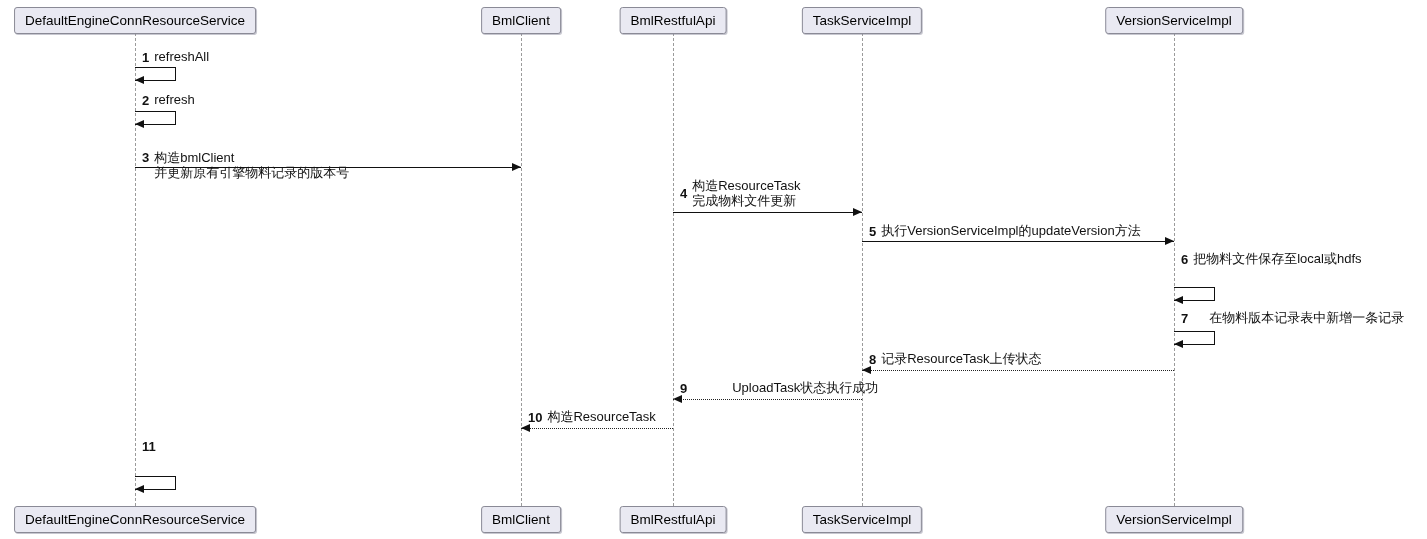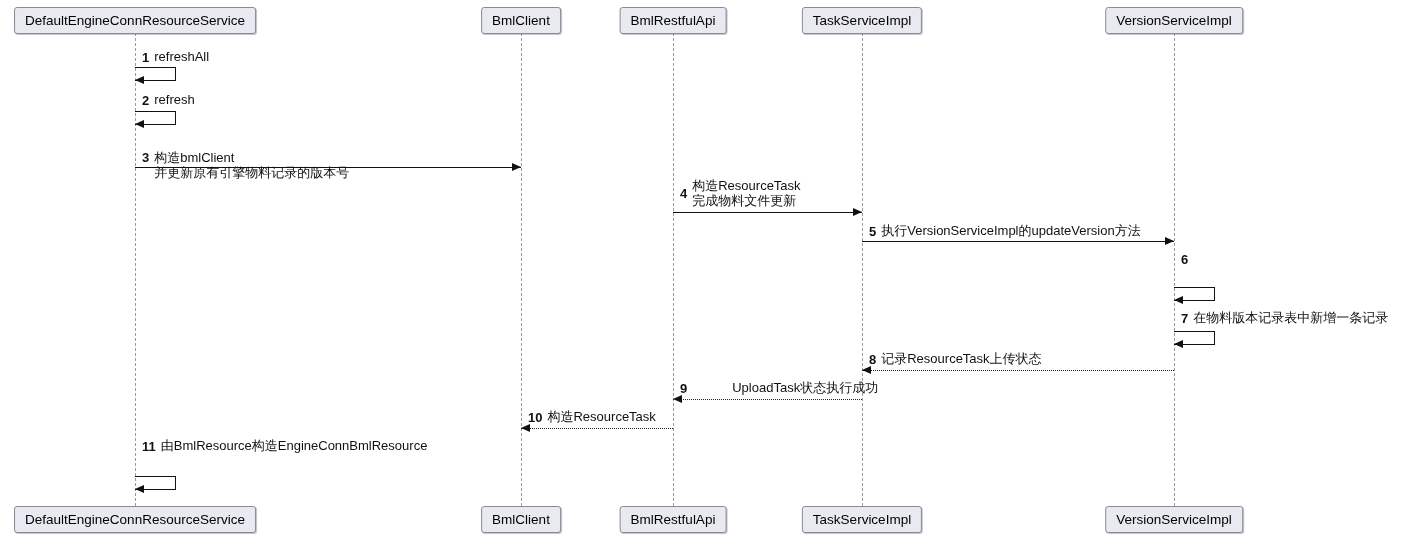--- a/index.html
+++ b/index.html
@@ -86,28 +86,29 @@
       <div class="msg-num" style="position: static;">5</div>
       <div class="msg-lines" style="position: static;">
         <div style="position: static;">执行VersionServiceImpl的updateVersion方法</div>
       </div>
     </div>
     <div class="arrow-line" style="left: 862px; width: 312px; top: 241px;"></div>
     <div class="ah right" style="left: 1165px; top: 237px;"></div>
     <div class="msg-label" style="left: 1181px; top: 252px;">
       <div class="msg-num" style="position: static;">6</div>
       <div class="msg-lines" style="position: static;">
+        <div style="position: static;">把物料文件保存至local或hdfs</div>
       </div>
     </div>
     <div class="self-loop" style="left: 1174px; top: 287px; width: 40px; height: 12px;"></div>
     <div class="ah left" style="left: 1174px; top: 296px;"></div>
     <div class="msg-label" style="left: 1181px; top: 311px;">
       <div class="msg-num" style="position: static;">7</div>
       <div class="msg-lines" style="position: static;">
-        <div style="position: static;">在物料版本记录表中新增一条记录</div>
+        <div style="position: static; margin-left: 16px;">在物料版本记录表中新增一条记录</div>
       </div>
     </div>
     <div class="self-loop" style="left: 1174px; top: 331px; width: 40px; height: 12px;"></div>
     <div class="ah left" style="left: 1174px; top: 340px;"></div>
     <div class="msg-label" style="left: 869px; top: 352px;">
       <div class="msg-num" style="position: static;">8</div>
       <div class="msg-lines" style="position: static;">
         <div style="position: static;">记录ResourceTask上传状态</div>
       </div>
     </div>
@@ -125,18 +126,17 @@
       <div class="msg-num" style="position: static;">10</div>
       <div class="msg-lines" style="position: static;">
         <div style="position: static;">构造ResourceTask</div>
       </div>
     </div>
     <div class="arrow-line dotted" style="left: 521px; width: 152px; top: 428px;"></div>
     <div class="ah left" style="left: 521px; top: 424px;"></div>
     <div class="msg-label" style="left: 142px; top: 439px; justify-content: flex-end;">
       <div class="msg-num" style="position: static;">11</div>
       <div class="msg-lines" style="position: static;">
-        <div style="position: static;">由BmlResource构造EngineConnBmlResource</div>
       </div>
     </div>
     <div class="self-loop" style="left: 135px; top: 476px; width: 40px; height: 12px;"></div>
     <div class="ah left" style="left: 135px; top: 485px;"></div>
   </div>
 
 </body></html>

